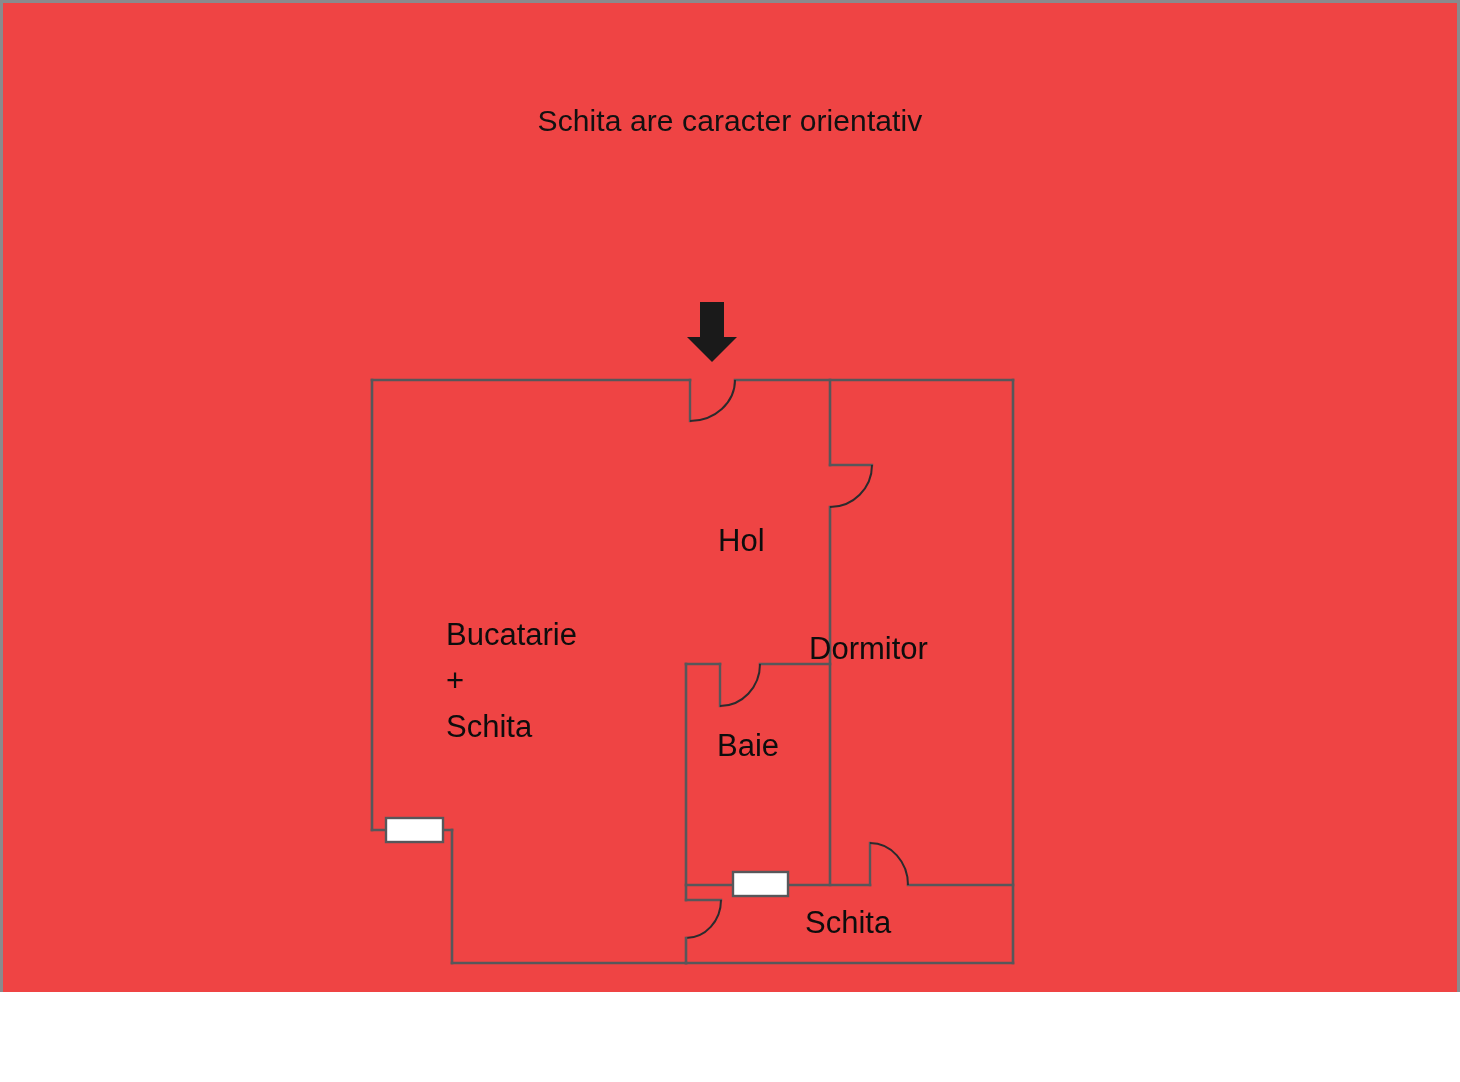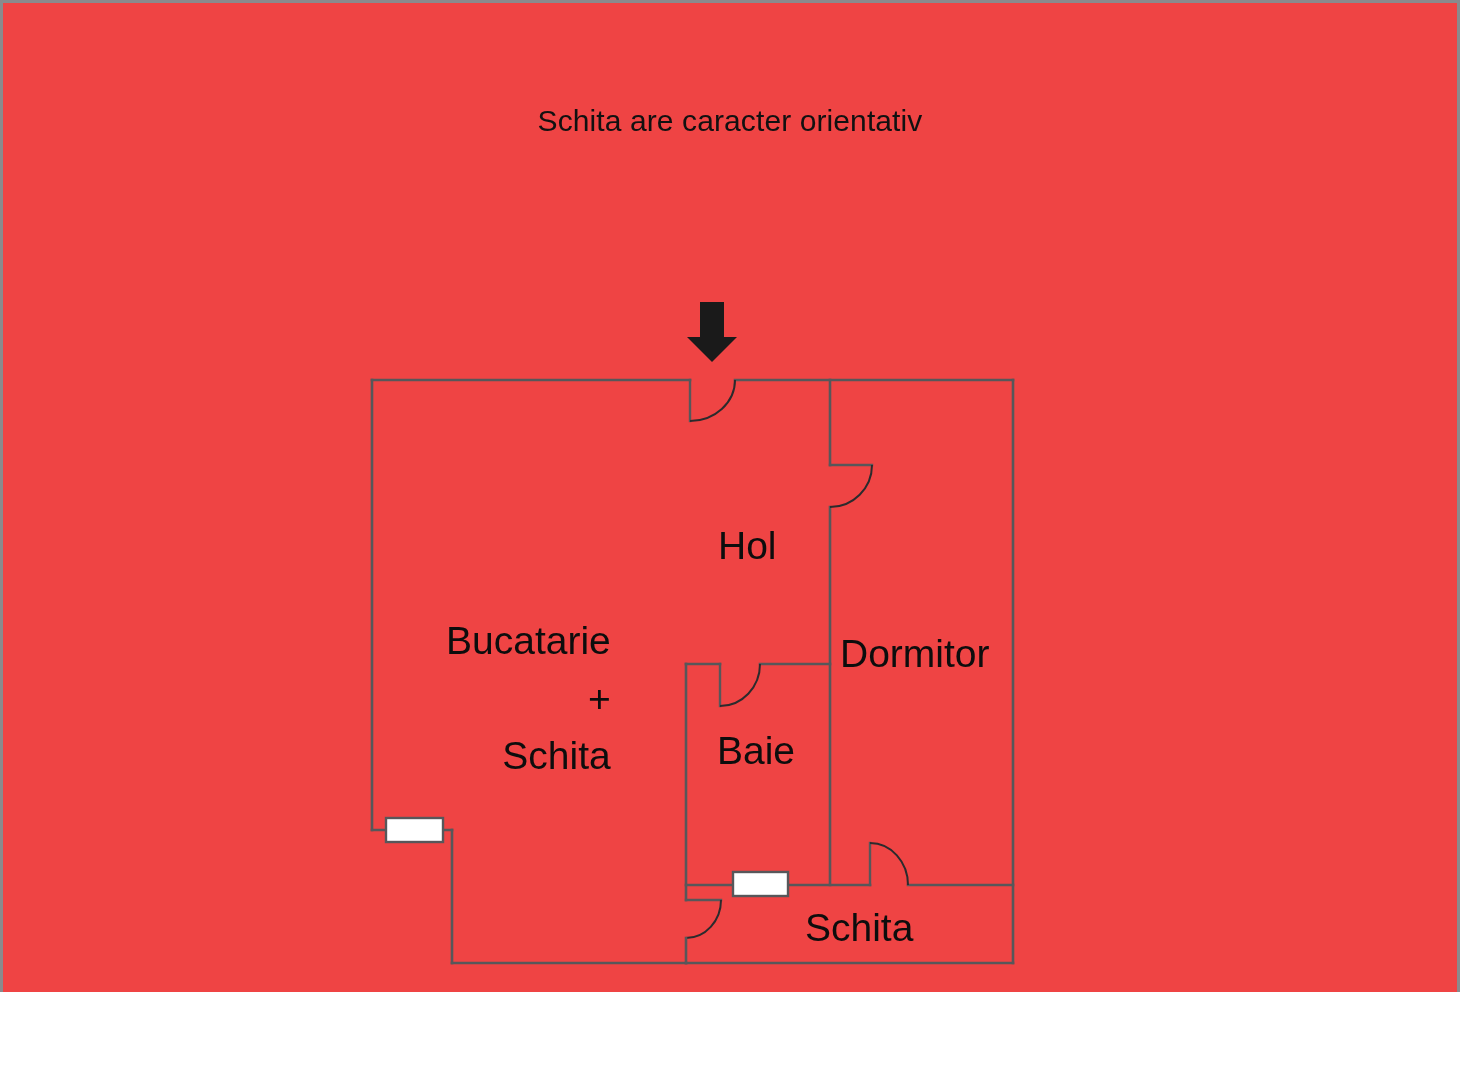--- a/index.html
+++ b/index.html
@@ -74,31 +74,31 @@
     stroke-width: 2.4;
     fill: #ffffff;
   }
   .arrow-shape {
     fill: #1a1a1a;
     stroke: none;
   }
   .room-label {
     position: absolute;
     color: #0d0d0d;
-    font-size: 39px;
+    font-size: 31px;
     white-space: nowrap;
     line-height: 1.18;
   }
   .room-label.multi {
-    text-align: right;
+    text-align: left;
     line-height: 1.48;
   }
   #label-bucatarie { left: 446px; top: 612px; }
   #label-hol       { left: 718px; top: 523px; }
-  #label-dormitor  { left: 840px; top: 631px; }
+  #label-dormitor  { left: 809px; top: 631px; }
   #label-baie      { left: 717px; top: 728px; }
   #label-balcon    { left: 805px; top: 905px; }
 </style>
 </head>
 <body>
 
 <div id="page">
 
   <div id="outer-frame"></div>
 

